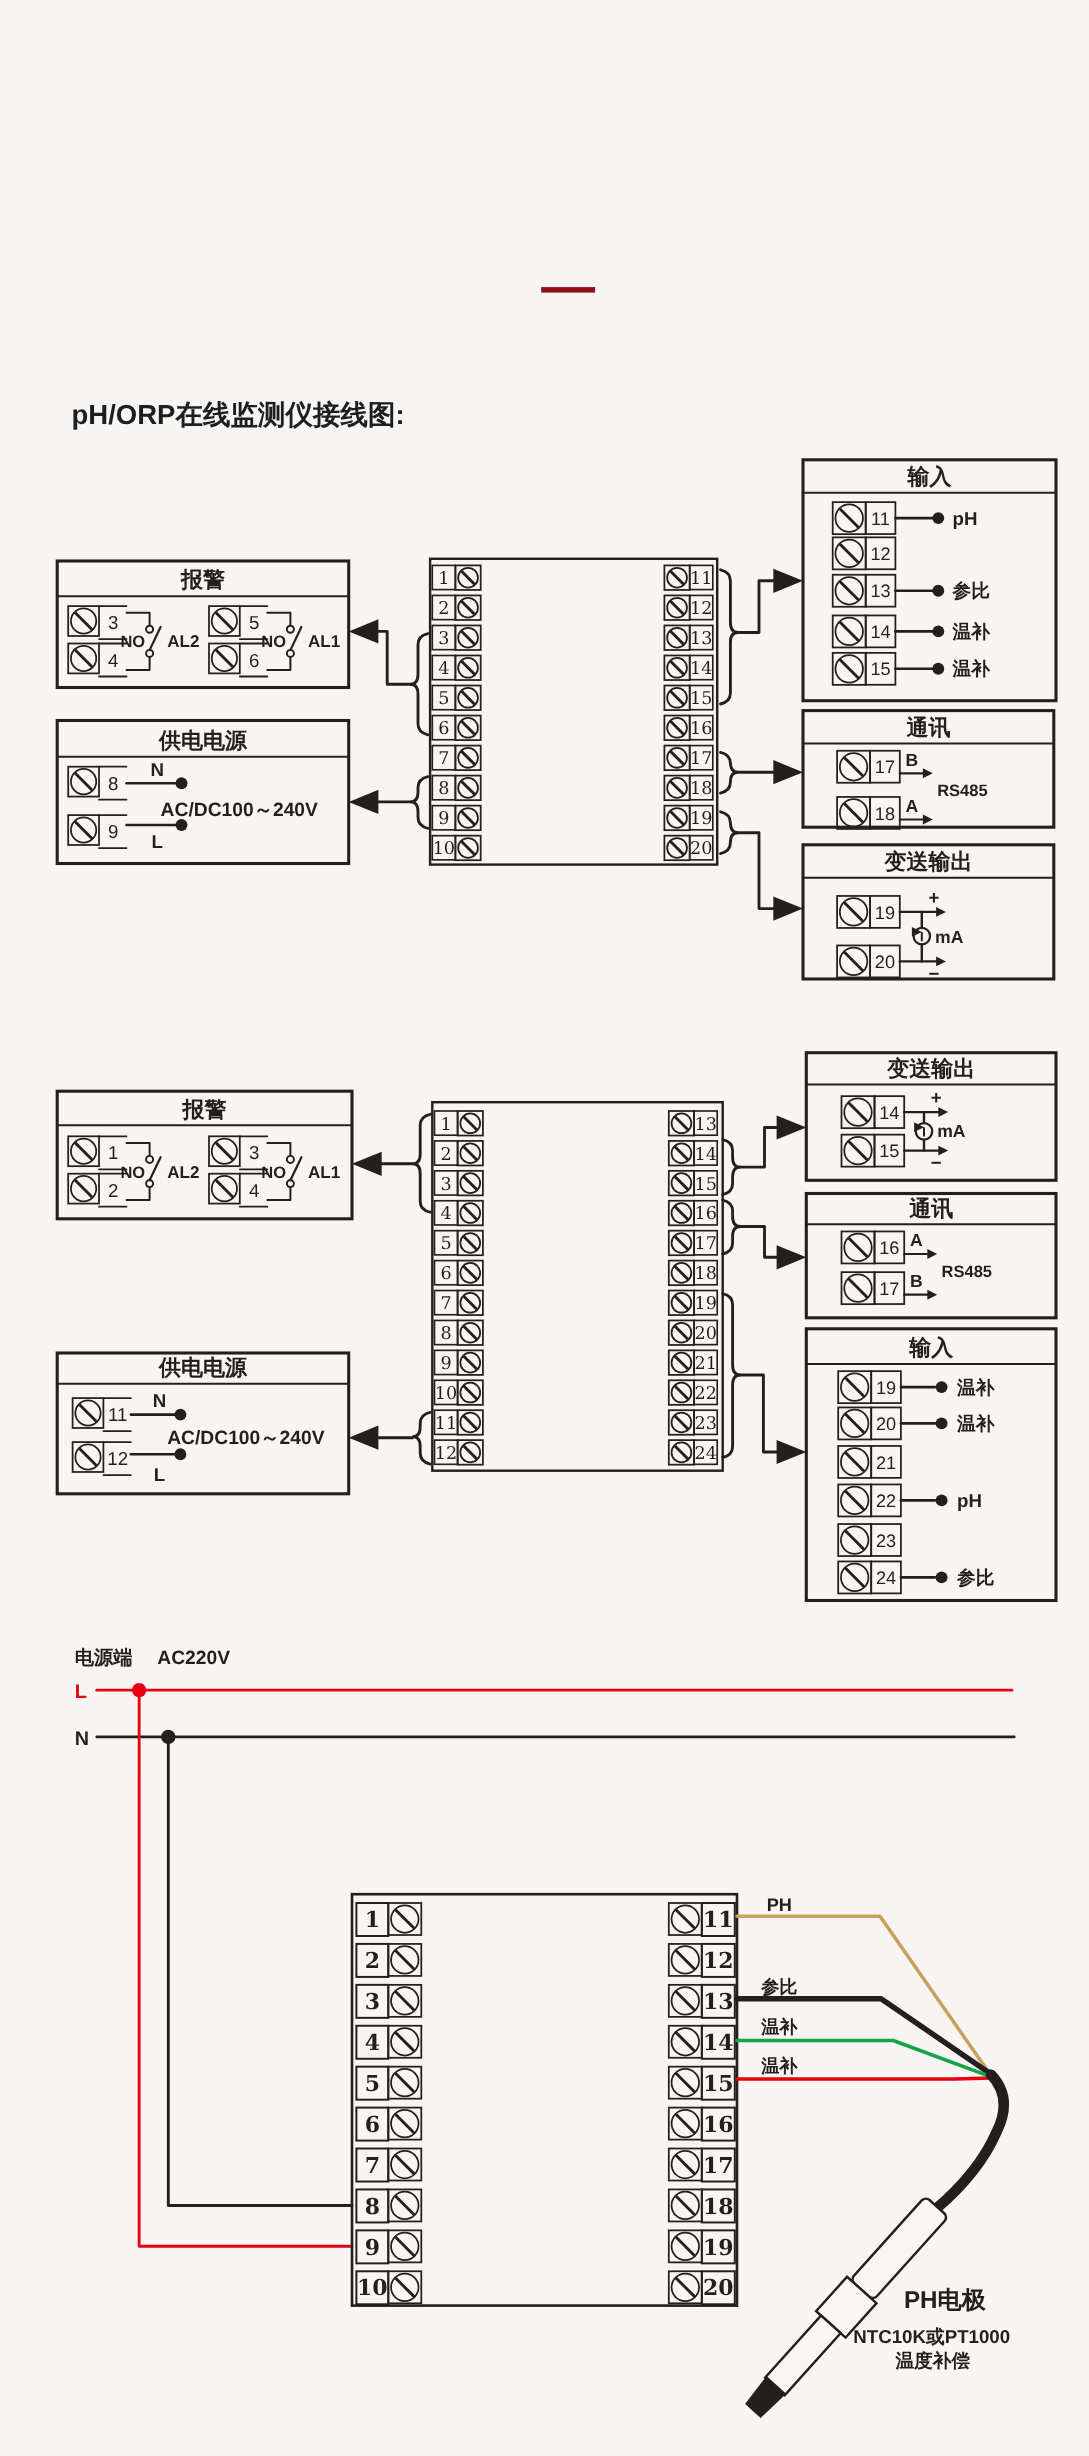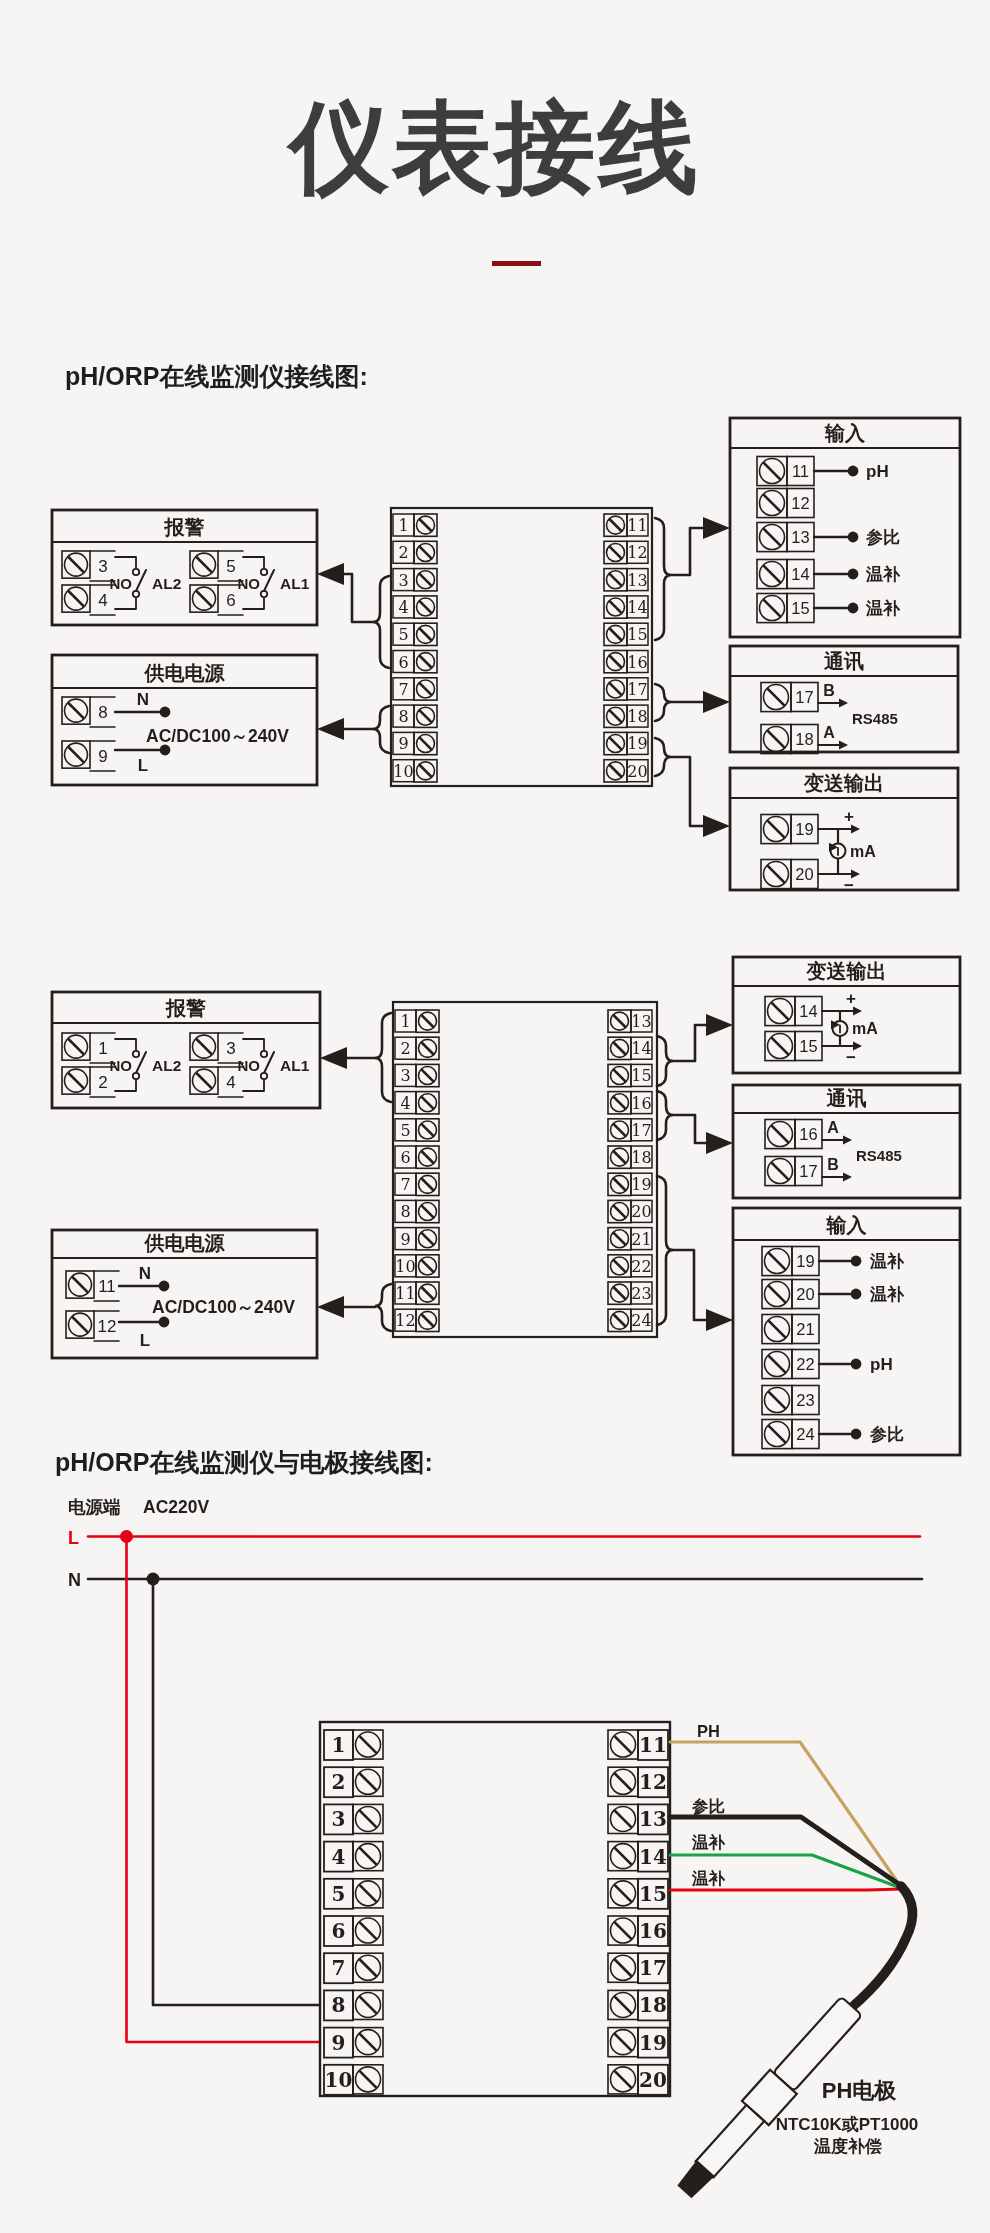--- a/index.html
+++ b/index.html
@@ -14,24 +14,22 @@
   #h3{left:55px;top:1446px;}
   svg{position:absolute;left:0;display:block;}
   #svg1{top:400px;}
   #svg2{top:940px;}
   #svg3{top:1485px;}
 </style>
 </head>
 <body>
 
 <div class="page">
-  <div class="main-title" style="color: rgb(61, 61, 61);">仪表接线</div>
   <div class="title-dash" id="dash" style="background: rgb(138, 18, 22);"></div>
   <div class="sec-heading" id="h1">pH/ORP在线监测仪接线图:</div>
-  <div class="sec-heading" id="h3">pH/ORP在线监测仪与电极接线图:</div>
   <svg id="svg1" width="990" height="510" viewBox="0 400 990 510">
       <g>
         <rect x="52" y="510" width="265" height="115" fill="none" stroke="#241f1c" stroke-width="2.8"></rect>
         <text x="184.5" y="534" text-anchor="middle" font-size="20" font-family="&quot;Liberation Sans&quot;,&quot;DejaVu Sans&quot;,sans-serif" font-weight="600" fill="#241f1c">报警</text>
         <polyline points="52,542 317,542" fill="none" stroke="#241f1c" stroke-width="1.8" stroke-linejoin="round" stroke-linecap="round"></polyline>
         <g>
           <rect x="62" y="551" width="28" height="27.16" fill="none" stroke="#241f1c" stroke-width="1.6"></rect>
           <circle cx="76" cy="564.58" r="11.5" fill="none" stroke="#241f1c" stroke-width="1.6"></circle>
           <line x1="68.18" y1="556.76" x2="83.82" y2="572.4000000000001" stroke="#241f1c" stroke-width="2.6"></line>
         </g>

